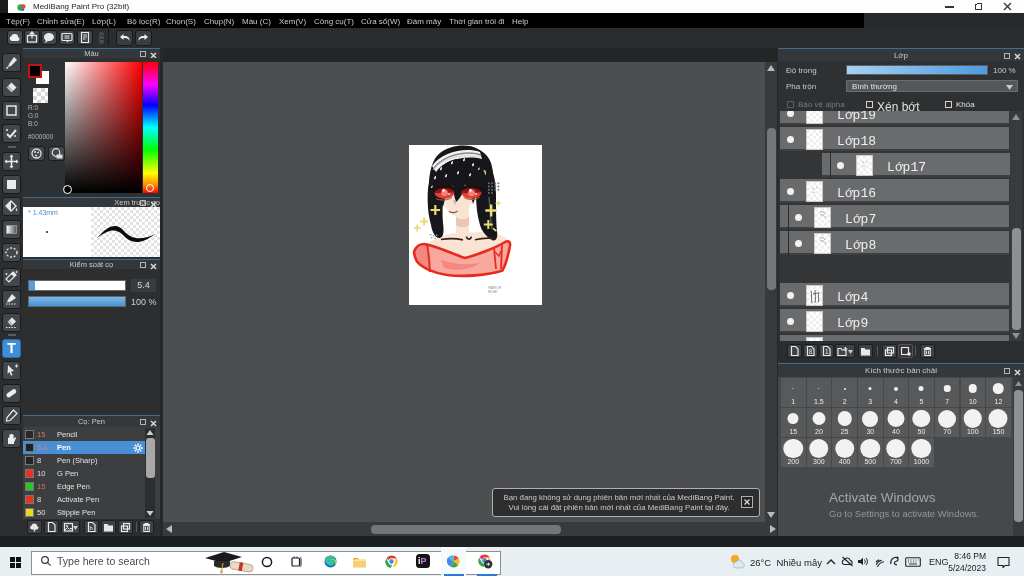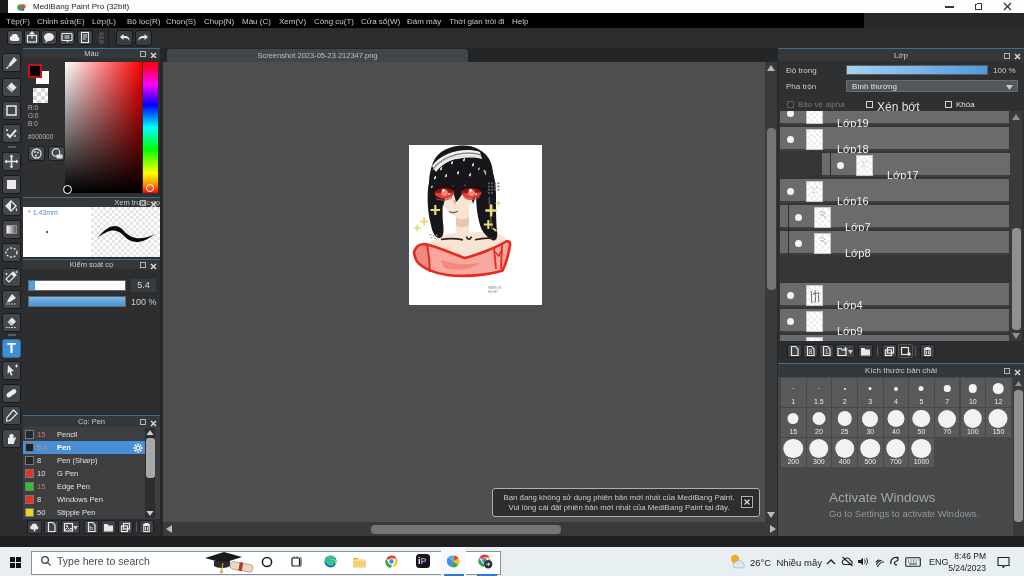--- a/index.html
+++ b/index.html
@@ -8,21 +8,21 @@
   .abs { position:absolute; }
   .panelhead { position:absolute; background:#35383b; border-top:1.5px solid #3d6d92; color:#c9c9c9; font-size:7.5px; text-align:center; }
   .phicons { position:absolute; right:3px; top:2px; display:flex; gap:4px; }
   .popup { width:6px; height:6px; border:1px solid #b5b5b5; position:relative; }
   .xicon { color:#d8d8d8; font-size:8px; font-weight:bold; line-height:6px; }
   .toolbtn { position:absolute; width:19px; height:19px; background:#43474b; border:1px solid #191a1c; border-radius:3px; }
   .chk { background-image: conic-gradient(#fff 0 25%, #d8d8d8 0 50%, #fff 0 75%, #d8d8d8 0); background-size:8px 8px; }
   .lrow { position:absolute; left:0; width:229px; height:24px; background:#696b6d; border-bottom:2px solid #3c3e40; }
   .leye { position:absolute; width:7px; height:7px; border-radius:50%; background:#f2f2f2; top:9px; }
   .lthumb { position:absolute; top:2px; width:17px; height:21px; background:#fcfcfc; border:1px solid #c9c9c9; background-image: conic-gradient(#fff 0 25%, #efefef 0 50%, #fff 0 75%, #efefef 0); background-size:6px 6px; }
-  .lname { position:absolute; top:16px; font-size:11px; color:#f0f0f0; }
+  .lname { position:absolute; top:7px; font-size:13px; color:#f0f0f0;font-family:Liberation Mono, monospace; }
   .cell { position:absolute; width:25px; height:29px; background:#57595b; }
   .dot { position:absolute; background:#f2f2f2; border-radius:50%; left:50%; transform:translateX(-50%); }
   .clab { position:absolute; width:100%; text-align:center; bottom:2px; font-size:7px; color:#ececec; }
   .menuitem { position:absolute; top:4px; font-size:8px; color:#c9c9c9; white-space:nowrap; }
   .tbtn { position:absolute; width:16px; height:15px; background:#42454a; border:1px solid #17181a; border-radius:3px; top:30px; }
   .brow { position:absolute; left:0; width:122px; height:13px; font-size:7.5px; color:#e2e2e2; }
   .bsw { position:absolute; left:2px; top:2px; width:9px; height:9px; border:1px solid #777; }
   .bnum { position:absolute; left:14px; top:2px; width:16px; }
   .bname { position:absolute; left:34px; top:2px; }
   .pbtn { position:absolute; width:15px; height:14px; background:#3f4347; border:1px solid #1c1d1f; border-radius:2px; }
@@ -328,21 +328,21 @@
         <div class="bname" style="">G Pen</div>
       </div>
       <div class="brow" style="top:53px;">
         <div class="bsw" style="background:#2ec22e;"></div>
         <div class="bnum" style="color:#d47070;">15</div>
         <div class="bname" style="">Edge Pen</div>
       </div>
       <div class="brow" style="top:66px;">
         <div class="bsw" style="background:#e83226;"></div>
         <div class="bnum" style="color:#e2e2e2;">8</div>
-        <div class="bname" style="">Windows Pen</div>
+        <div class="bname" style="">Activate Pen</div>
       </div>
       <div class="brow" style="top:79px;">
         <div class="bsw" style="background:#e8d81e;"></div>
         <div class="bnum" style="color:#e2e2e2;">50</div>
         <div class="bname" style="">Stipple Pen</div>
       </div>
     </div>
     <div class="abs" style="left:145px;top:428px;width:10px;height:90px;background:#2c2d2f;"></div>
     <svg class="abs" style="left:145px;top:428px;" width="10" height="9">
       <path d="M5,2 L8.5,7 L1.5,7 Z" fill="#cfcfcf"></path>
@@ -393,21 +393,20 @@
     <div class="abs" style="left:136px;top:522px;width:1px;height:10px;background:#55585a;"></div>
     <div class="pbtn" style="left:139px;top:520px;">
       <svg width="13" height="12">
         <path d="M3,3.5 h7 M5,3.5 v-1 h3 v1" stroke="#e8e8e8" stroke-width="1.1" fill="none"></path>
         <rect x="3.8" y="4.5" width="5.4" height="6" fill="none" stroke="#e8e8e8" stroke-width="1.1"></rect>
         <path d="M5.5,5.8 v3.4 M7.5,5.8 v3.4" stroke="#e8e8e8" stroke-width="0.9"></path>
       </svg>
     </div>
 
   <div class="abs" style="left:163px;top:48px;width:614px;height:14px;background:#232527;"></div>
-  <div class="abs" style="left:167px;top:49px;width:301px;height:13px;background:#434648;border-radius:3px 3px 0 0;color:#bdbdbd;font-size:7.5px;text-align:center;line-height:13px;">Screenshot 2023-05-23 212347.png</div>
   <div class="abs" style="left:163px;top:62px;width:602px;height:460px;background:#4c4e50;"></div>
 
   <div class="abs" style="left:409px;top:145px;width:133px;height:160px;background:#fff;">
 <svg width="133" height="160" viewBox="0 0 133 160">
 
   <path d="M47,64 L47,88 C36,89 24,93 17,101 L13,112 L14,122 L97,120 L98,94 C90,87 72,86 60,88 L60,64 Z" fill="#f9e4d3"></path>
   <path d="M47,72 c3,3 10,3 13,0 v8 c-3,3 -10,3 -13,0 Z" fill="#ecc5b0"></path>
 
   <path d="M21,54 C18,38 21,15 31,8 C41,0 59,-2 69,4 C79,9 83,16 84,28 C85,40 85,50 84,58 L66,32 L30,32 Z" fill="#17171b"></path>
 

